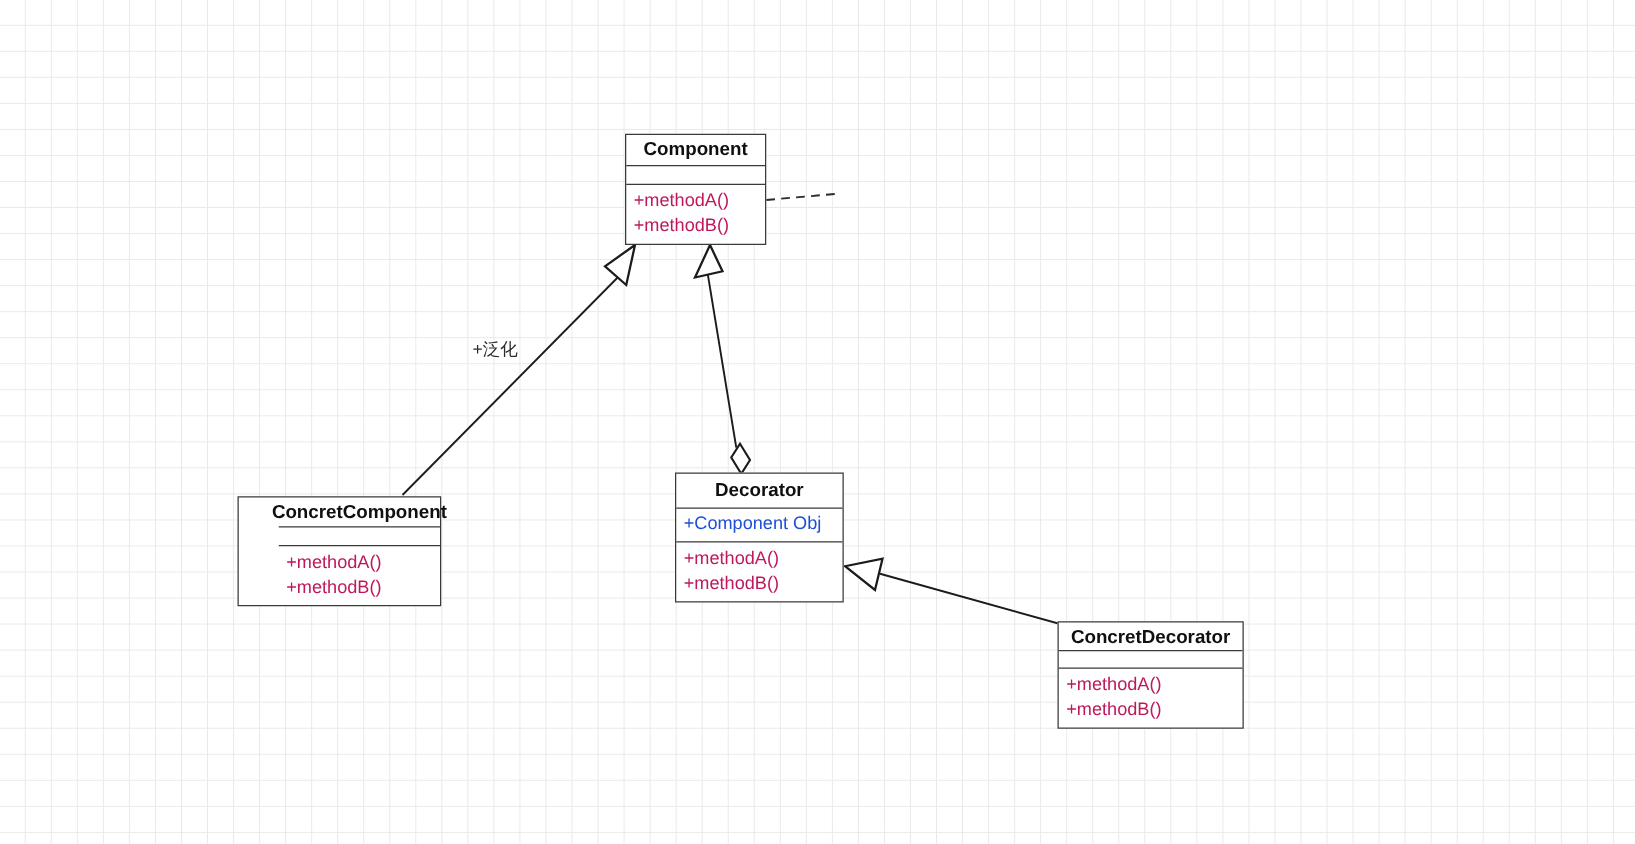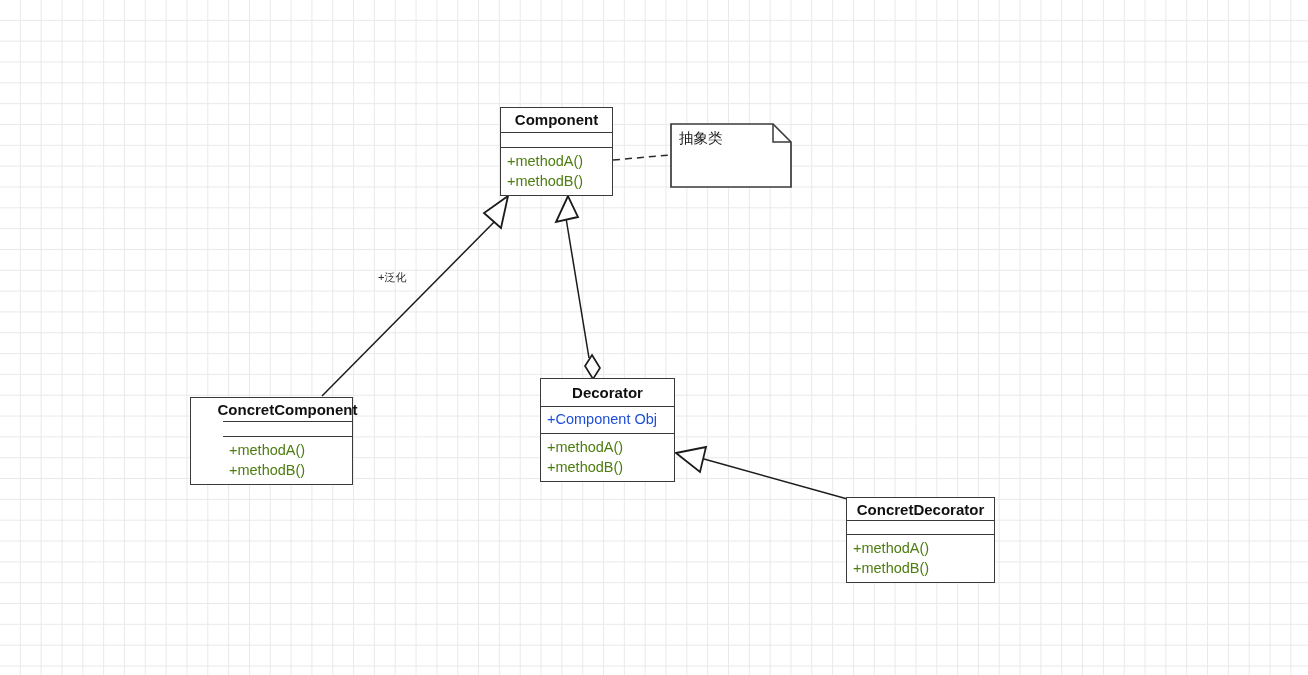--- a/index.html
+++ b/index.html
@@ -53,21 +53,21 @@
     border-bottom: 1.6px solid #3a3a3a;
     font-size: 14.5px;
     color: #1d4ed8;
     padding: 2px 6px 3px 6px;
     line-height: 1.38;
     min-height: 14px;
   }
   .uml-class .ops-cell {
     box-sizing: border-box;
     font-size: 14.5px;
-    color: #4d7c0f;
+    color: #be185d;
     padding: 3px 6px 4px 6px;
     line-height: 1.38;
     flex: 1 1 auto;
   }
   .uml-class .row-line {
     white-space: pre;
   }
   
   .uml-note {
     position: absolute;
@@ -77,21 +77,21 @@
     position: absolute;
     left: 9px;
     top: 6px;
     font-size: 14.5px;
     color: #1a1a1a;
     line-height: 1.3;
     white-space: pre;
   }
   .edge-label {
     position: absolute;
-    font-size: 11px;
+    font-size: 14px;
     color: #2a2a2a;
     white-space: pre;
     line-height: 1;
     text-align: right;
   }
 </style>
 </head>
 <body>
 
 <div id="canvas">
@@ -151,23 +151,16 @@
 
   <div class="uml-class" style="left:846px; top:497px; width:149px; height:86px;">
     <div class="title-cell" style="height:29px;">ConcretDecorator</div>
     <div class="attrs-cell" style="height:16px;"></div>
     <div class="ops-cell">
       <div class="row-line">+methodA()</div>
       <div class="row-line">+methodB()</div>
     </div>
   </div>
 
-  <div class="uml-note" style="left:670px; top:123px; width:122px; height:65px;">
-    <svg width="122" height="65" viewBox="0 0 122 65" style="position:absolute; left:0; top:0;">
-      <path d="M1,1 L103,1 L121,19 L121,64 L1,64 Z" fill="#ffffff" stroke="#3a3a3a" stroke-width="1.7" stroke-linejoin="miter"></path>
-      <path d="M103,1 L103,19 L121,19" fill="none" stroke="#3a3a3a" stroke-width="1.5" stroke-linejoin="miter"></path>
-    </svg>
-    <div class="note-text">抽象类</div>
-  </div>
 
   <div class="edge-label" style="left:378px; top:272px;">+泛化</div>
 
 </div>
 
 </body></html>

